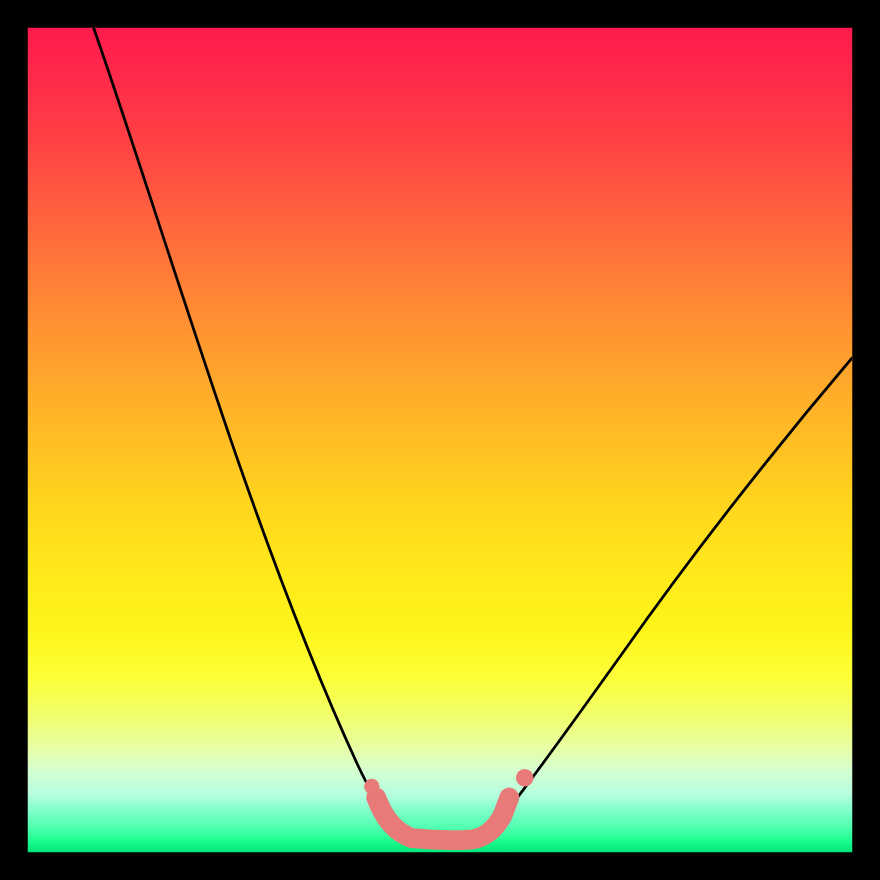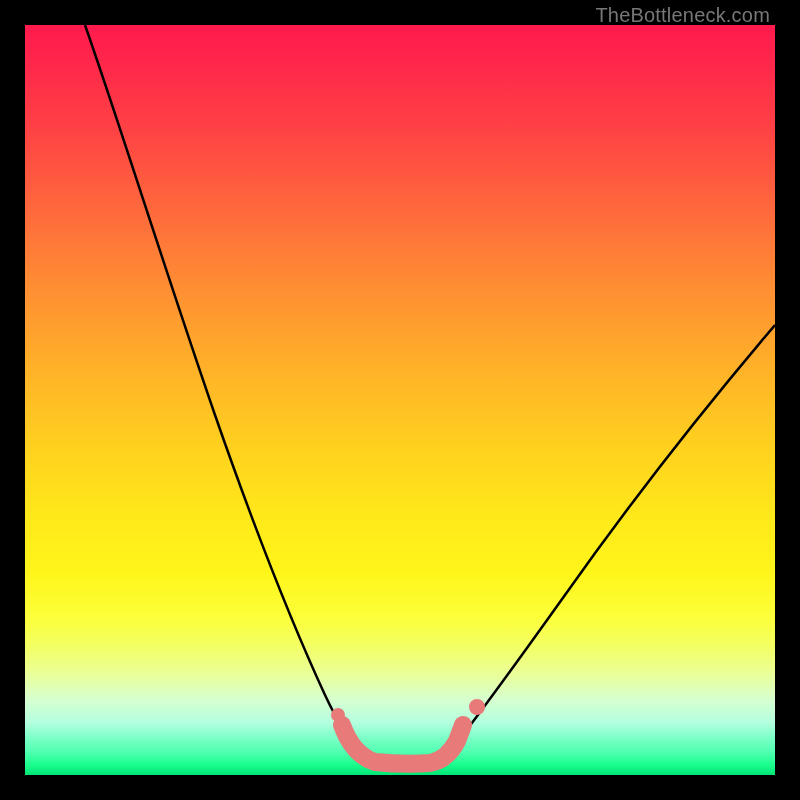--- a/index.html
+++ b/index.html
@@ -87,14 +87,13 @@
                Q 380 740, 405 738
                Q 422 735, 432 716
                L 438 700" fill="none" stroke="#e87a7a" stroke-width="18" stroke-linecap="round" stroke-linejoin="round"></path>
 
       <circle cx="452" cy="682" r="8" fill="#e87a7a"></circle>
 
       <circle cx="313" cy="690" r="7" fill="#e87a7a"></circle>
     </svg>
   </div>
 
-  <div class="watermark">TheBottleneck.com</div>
 </div>
 
 </body></html>

